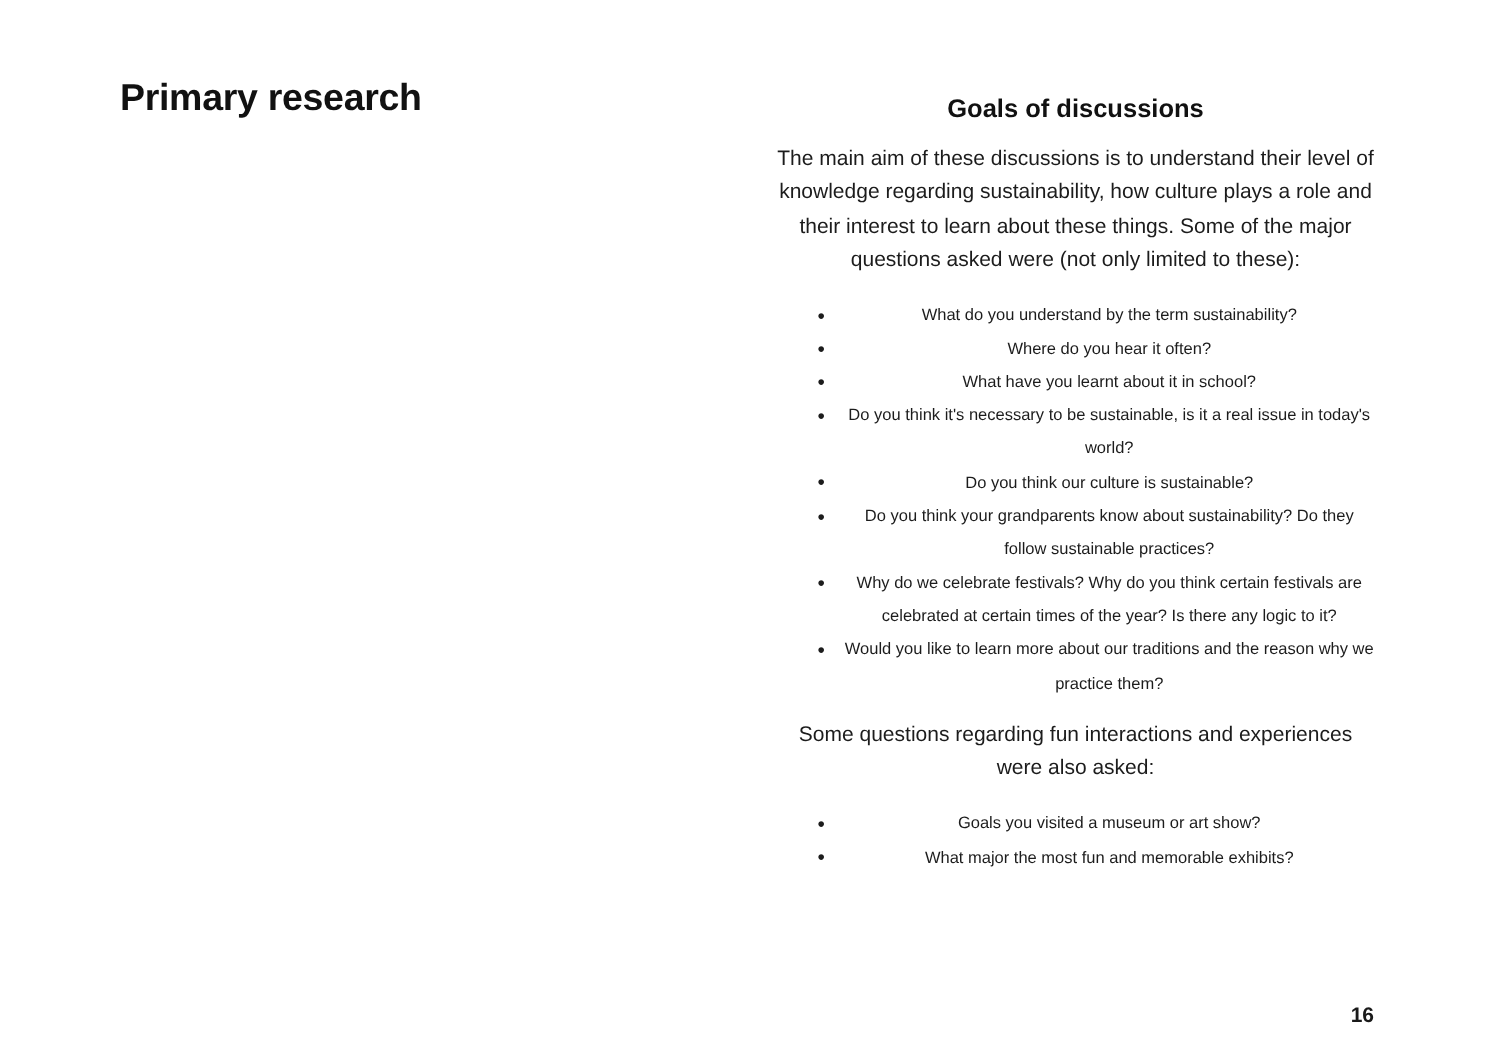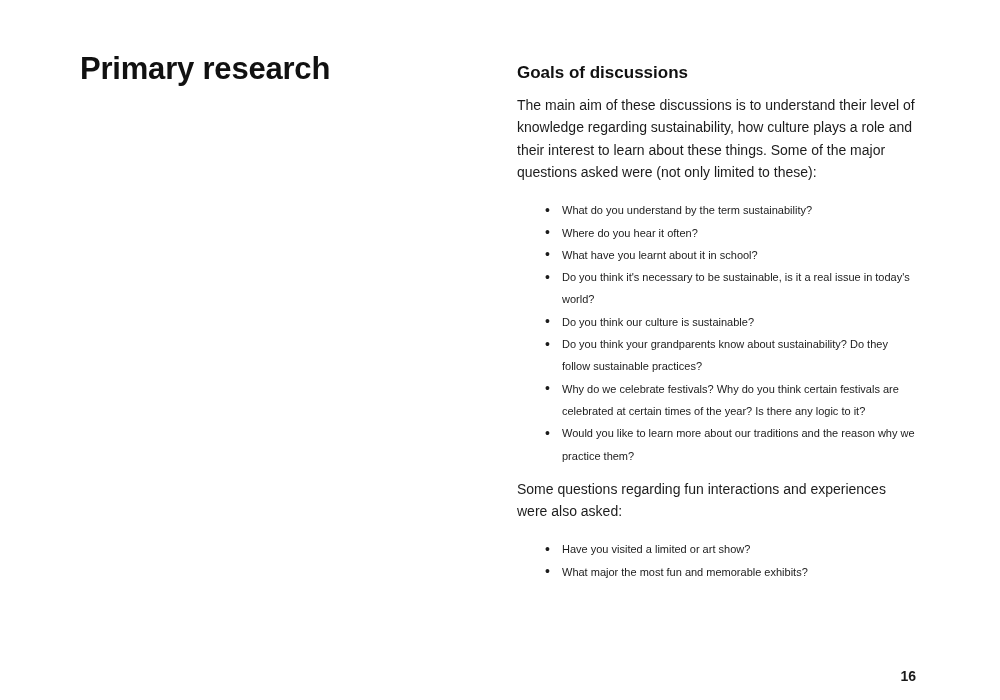--- a/index.html
+++ b/index.html
@@ -21,32 +21,33 @@
     height: 700px;
     box-sizing: border-box;
   }
   .left-col {
     position: absolute;
     left: 80px;
     top: 50px;
     width: 380px;
   }
   .page-title {
-    font-size: 31px;
+    font-size: 25px;
     font-weight: bold;
     color: #111111;
     letter-spacing: -0.2px;
     margin: 0;
     line-height: 1.2;
   }
   .right-col {
     position: absolute;
     left: 517px;
     top: 62px;
     width: 400px;
+    text-align: center;
   }
   .section-heading {
     font-size: 17px;
     font-weight: bold;
     color: #111111;
     margin: 0 0 10px 0;
     line-height: 1.3;
   }
   .body-text {
     font-size: 14px;
@@ -112,20 +113,20 @@
       <li>Do you think it's necessary to be sustainable, is it a real issue in today's world?</li>
       <li>Do you think our culture is sustainable?</li>
       <li>Do you think your grandparents know about sustainability? Do they follow sustainable practices?</li>
       <li>Why do we celebrate festivals? Why do you think certain festivals are celebrated at certain times of the year? Is there any logic to it?</li>
       <li>Would you like to learn more about our traditions and the reason why we practice them?</li>
     </ul>
 
     <p class="body-text para-gap">Some questions regarding fun interactions and experiences were also asked:</p>
 
     <ul class="bullet-list list-gap">
-      <li>Have you visited a limited or art show?</li>
+      <li>Goals you visited a museum or art show?</li>
       <li>What major the most fun and memorable exhibits?</li>
     </ul>
   </div>
 
   <div class="page-number">16</div>
 
 </div>
 
 </body></html>

